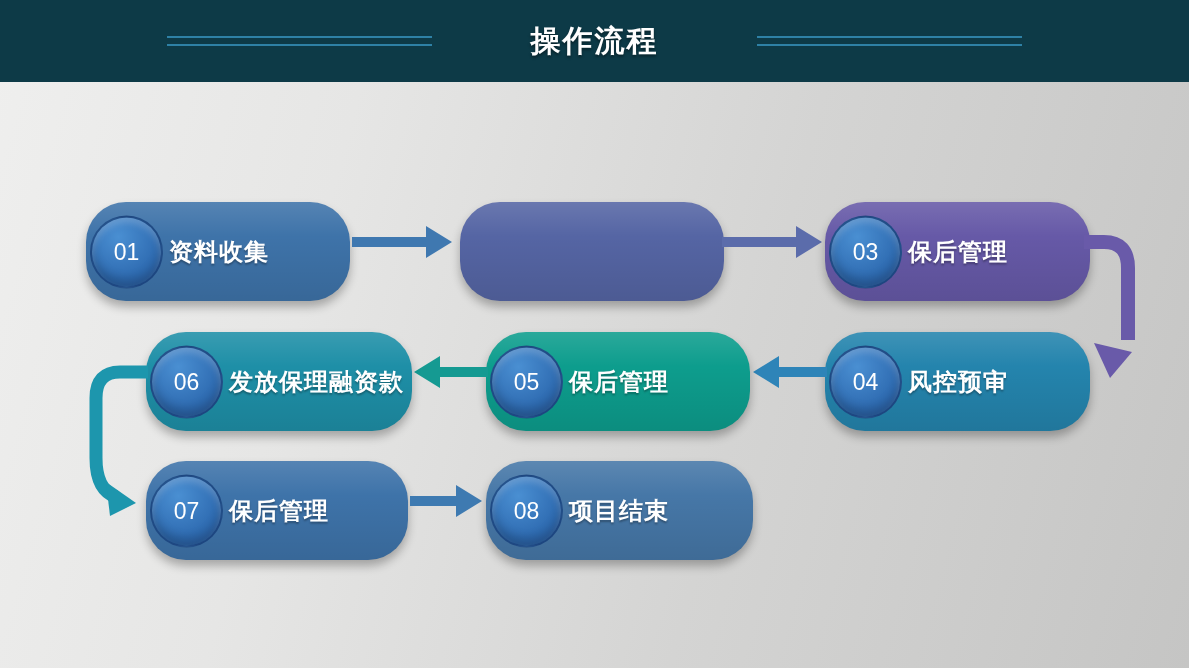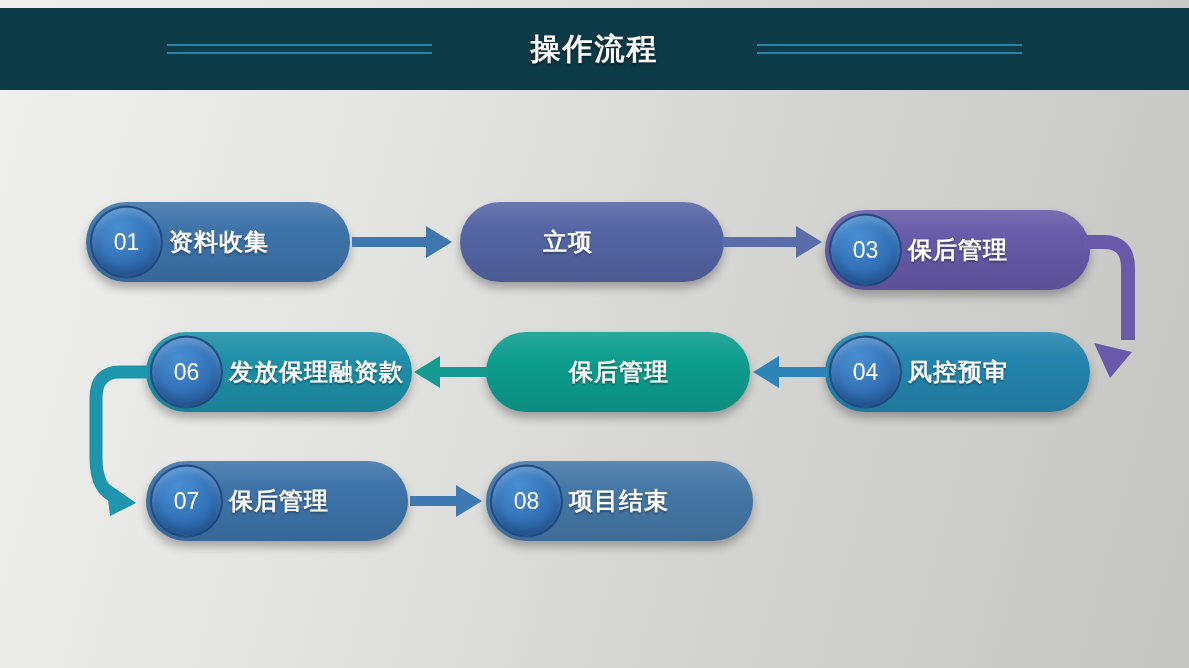--- a/index.html
+++ b/index.html
@@ -3,34 +3,34 @@
 <meta charset="utf-8">
 <style>
   html,body{margin:0;padding:0;background:#888;}
   #canvas{
     position:relative;width:1189px;height:668px;overflow:hidden;
     font-family:"Liberation Sans","DejaVu Sans",sans-serif;
     background:linear-gradient(105deg,#efefee 0%,#e6e6e5 28%,#d4d4d3 62%,#c5c5c4 100%);
   }
   
   .titlebar{
-    position:absolute;left:0;top:8px;width:1189px;height:82px;
+    position:absolute;left:0;top:0;width:1189px;height:82px;
     background:#0d3a47;display:flex;align-items:center;justify-content:center;
   }
   .page-title{
     margin:0;color:#fff;font-size:30px;font-weight:bold;letter-spacing:2px;
     text-shadow:0 2px 3px rgba(0,0,0,.45);
   }
   .line-group{position:absolute;top:36px;width:265px;height:10px;}
   .line-group .ln{height:2px;background:#2e81a6;margin-bottom:6px;}
   .line-group.left{left:167px;}
   .line-group.right{left:757px;}
   
   .pill{
-    position:absolute;height:80px;border-radius:40px;
+    position:absolute;height:99px;border-radius:40px;
     background:linear-gradient(180deg,rgba(255,255,255,.12),rgba(255,255,255,0) 35%,rgba(0,0,0,.10)),var(--pill);
     box-shadow:0 6px 10px rgba(0,0,0,.28);
     display:flex;align-items:center;
   }
   .num-circle{
     position:absolute;left:4px;top:50%;transform:translateY(-50%);
     width:69px;height:69px;border-radius:50%;
     background:radial-gradient(circle at 38% 28%,var(--badge-top),#2f6cb2 62%,var(--badge-bot));
     border:2px solid rgba(18,45,92,.55);
     box-shadow:inset 0 5px 7px rgba(255,255,255,.22), inset 0 -7px 10px rgba(0,0,0,.20);
@@ -76,29 +76,28 @@
       </span>
     <span class="pill-label">资料收集</span>
   </div>
 
   <div class="arrow right" style="left: 352px; top: 226px; width: 100px; --c: #3f78b0;">
     <span class="shaft"></span>
       <span class="head"></span>
   </div>
 
   <div class="pill" style="left: 460px; top: 202px; width: 264px; --pill: #5565a4; --badge-top: #4a8fd2; --badge-bot: #2a5da5;">
-    <span class="pill-label">立项</span>
   </div>
 
   <div class="arrow right" style="left: 722px; top: 226px; width: 100px; --c: #5b6cab;">
     <span class="shaft"></span>
       <span class="head"></span>
   </div>
 
-  <div class="pill" style="left: 825px; top: 210px; width: 265px; --pill: #6659a7; --badge-top: #4a8fd2; --badge-bot: #2a5da5;">
+  <div class="pill" style="left: 825px; top: 202px; width: 265px; --pill: #6659a7; --badge-top: #4a8fd2; --badge-bot: #2a5da5;">
     <span class="num-circle">
         <span>03</span>
       </span>
     <span class="pill-label">保后管理</span>
   </div>
 
   <svg class="curve" style="left: 1070px; top: 228px; --c: #695aa9;" width="85" height="165" viewBox="0 0 85 165">
     <path d="M 14 14 H 34 Q 58 14 58 40 V 112" stroke-width="14"></path>
     <polygon points="40,150 24,115 62,124"></polygon>
   </svg>
@@ -109,20 +108,23 @@
       </span>
     <span class="pill-label">风控预审</span>
   </div>
 
   <div class="arrow left" style="left: 753px; top: 356px; width: 74px; --c: #2e84b8;">
     <span class="head"></span>
       <span class="shaft"></span>
   </div>
 
   <div class="pill" style="left: 486px; top: 332px; width: 264px; --pill: #0d9d8d; --badge-top: #4a8fd2; --badge-bot: #2a5da5;">
+    <span class="num-circle">
+        <span>05</span>
+      </span>
     <span class="pill-label">保后管理</span>
   </div>
 
   <div class="arrow left" style="left: 414px; top: 356px; width: 74px; --c: #159a92;">
     <span class="head"></span>
       <span class="shaft"></span>
   </div>
 
   <div class="pill" style="left: 146px; top: 332px; width: 266px; --pill: #1e8fa7; --badge-top: #4a8fd2; --badge-bot: #2a5da5;">
     <span class="num-circle">

